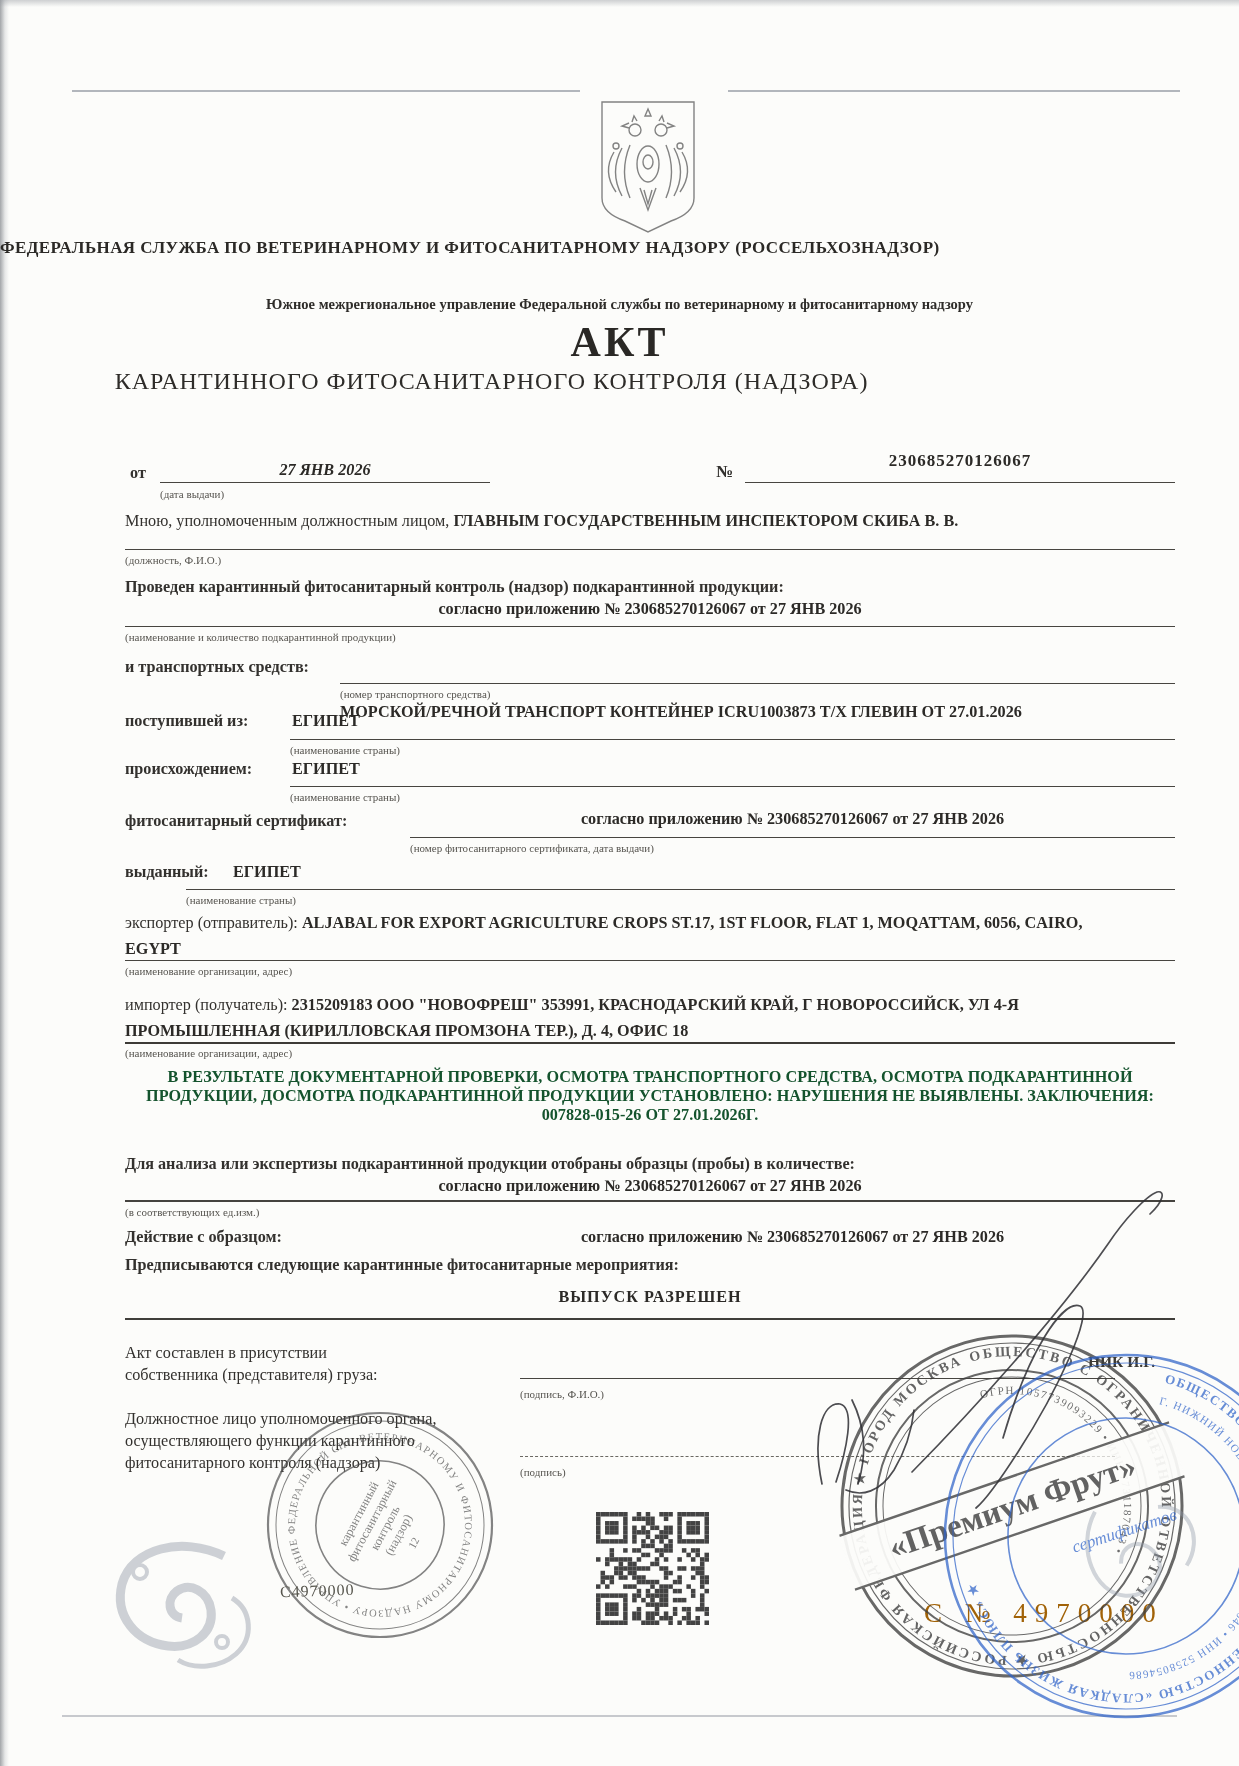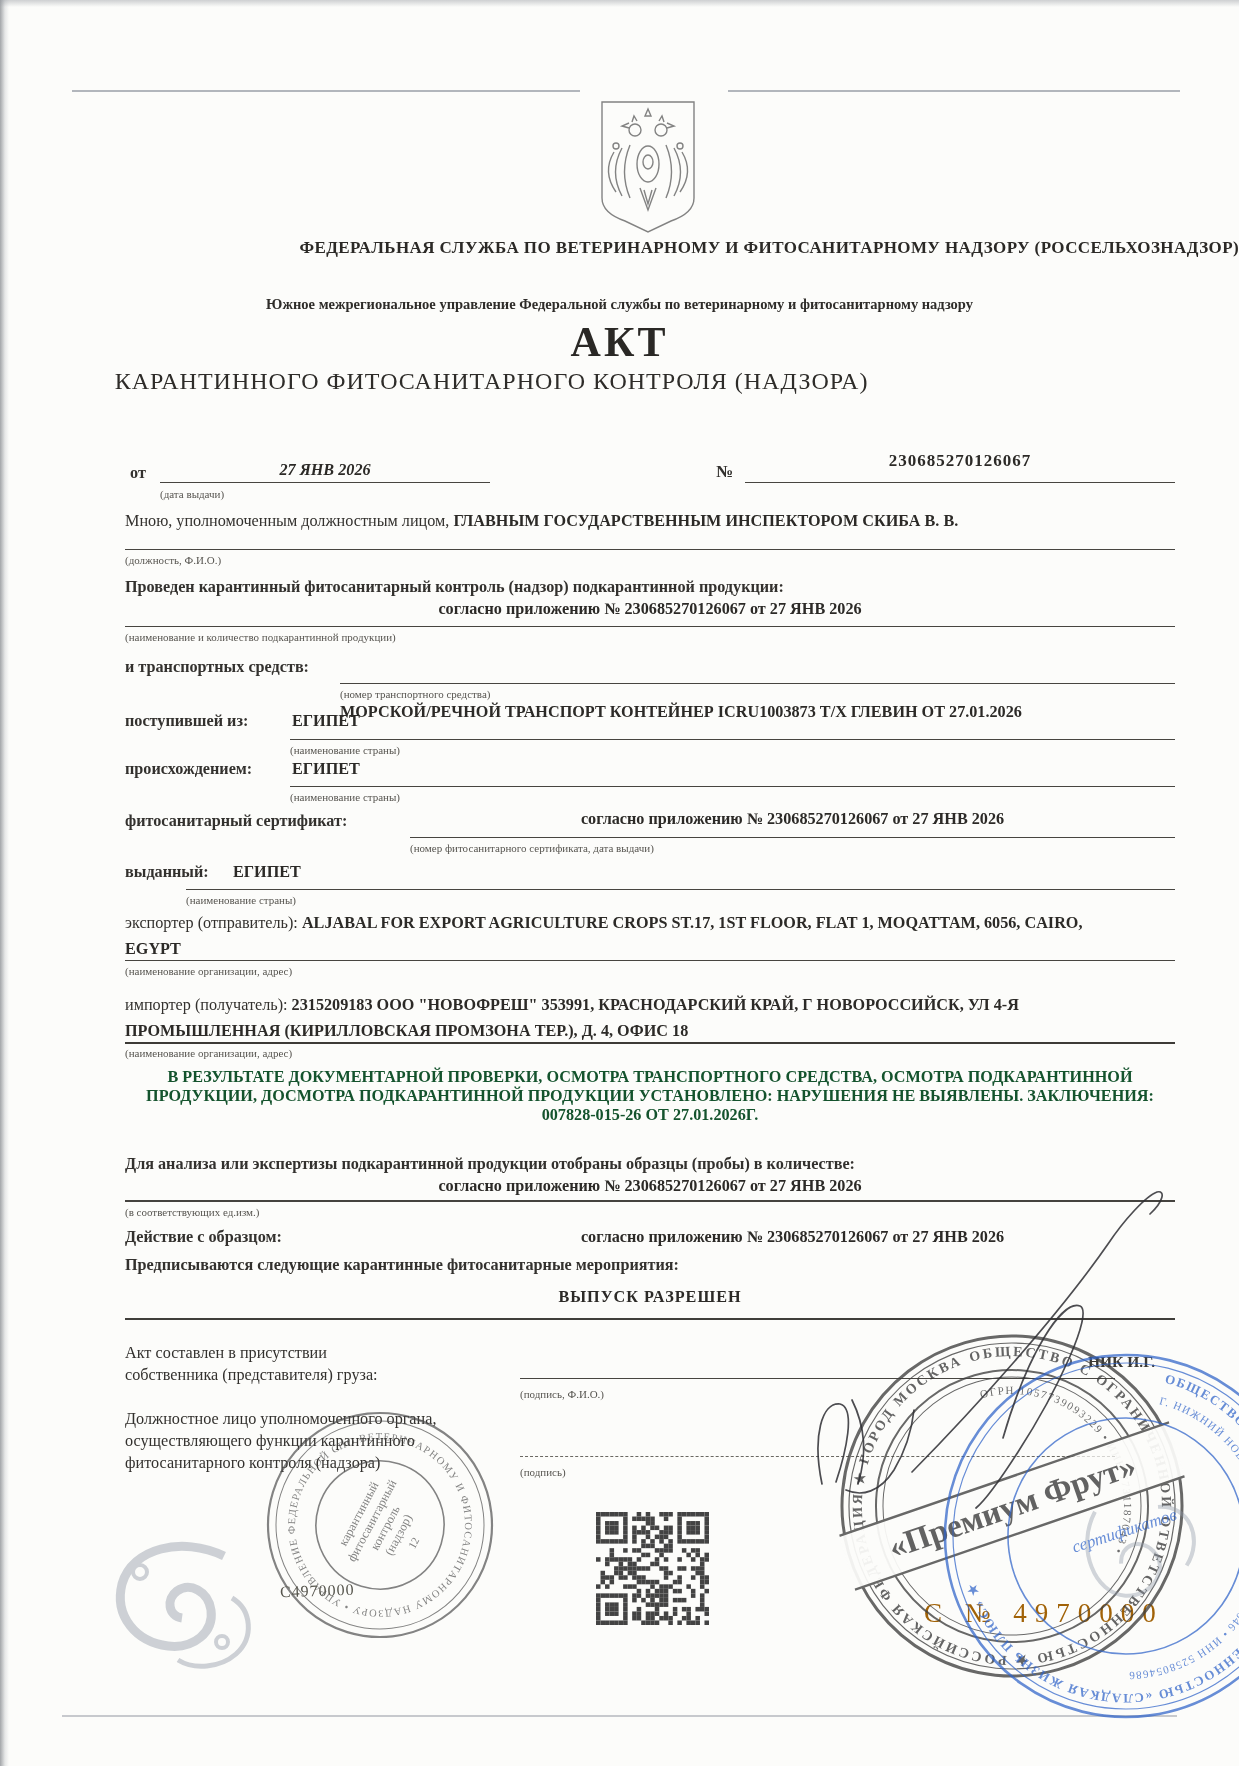--- a/index.html
+++ b/index.html
@@ -18,21 +18,21 @@
 .     radial-gradient(circle 8px at 50% 12px, rgba(104,112,126,.40) 0 3px, transparent 4px),
       radial-gradient(circle 17px at 50% 30px, transparent 9px, rgba(104,112,126,.34) 10px 12.5px, transparent 13.5px),
       radial-gradient(circle 11px at 0% 30px, transparent 5px, rgba(104,112,126,.30) 6px 8px, transparent 9px),
       radial-gradient(circle 11px at 100% 30px, transparent 5px, rgba(104,112,126,.30) 6px 8px, transparent 9px);
     background-size:38px 46px;background-repeat:repeat-x;
     border-top:2.5px solid rgba(104,112,126,.5);}
   .gb-left{left:72px;top:90px;width:508px;}
   .gb-right{left:728px;top:90px;width:452px;}
   .gb-bottom{left:62px;top:1683px;width:1115px;height:34px;transform:scaleY(-1);opacity:.72;border-top-width:2px;}
   
-  .hdr1{left:0;top:238px;width:1239px;text-align:right;font-weight:bold;font-size:17px;letter-spacing:.4px;color:#2b2926;}
+  .hdr1{left:0;top:238px;width:1239px;text-align:left;font-weight:bold;font-size:17px;letter-spacing:.4px;color:#2b2926;}
   .hdr2{left:0;top:296px;width:1239px;text-align:center;font-weight:bold;font-size:14.5px;color:#2e2c29;}
   .title{left:0;top:318px;width:1239px;text-align:center;font-weight:bold;font-size:42px;letter-spacing:3px;color:#2a2825;}
   .subtitle{left:0;top:368px;width:983px;text-align:center;font-size:24px;letter-spacing:1px;color:#2e2c29;}
   
   .lbl{font-size:16.2px;font-weight:bold;}
   .val{font-weight:bold;font-size:16.2px;color:#2c2a27;}
   .rule{border-bottom:1.6px solid #474540;height:0;}
   .rule2{border-bottom:2.4px solid #3d3b37;height:0;}
   .cap{font-size:11px;color:#56544f;text-align:left;}
   

